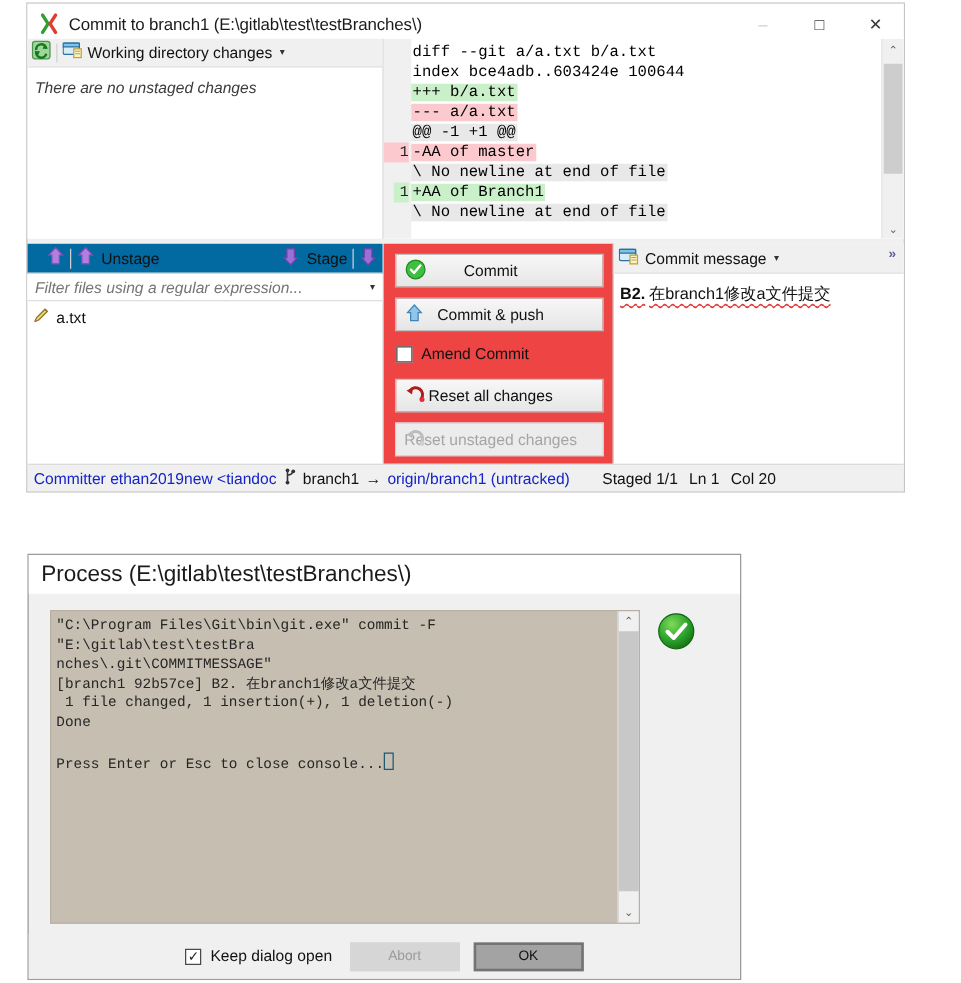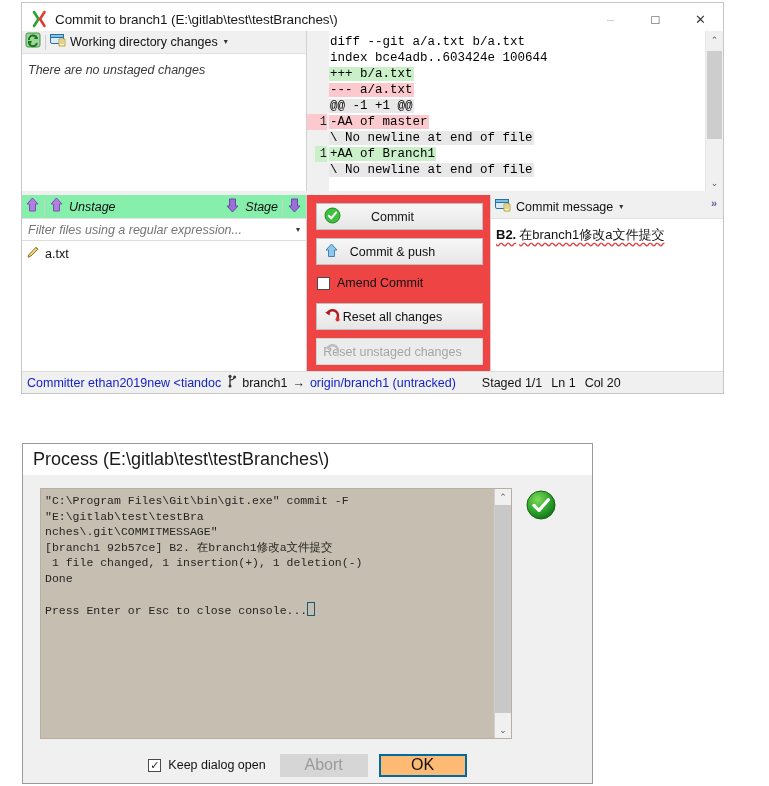--- a/index.html
+++ b/index.html
@@ -152,28 +152,27 @@
     display: flex;
   }
   .stage-panel {
     width: 285px;
     background: #ffffff;
     border-right: 1px solid #d0d0d0;
     box-sizing: border-box;
   }
   .stage-toolbar {
     height: 23px;
-    background: #86efac;
+    background: #0369a1;
     display: flex;
     align-items: center;
-    padding-left: 3px;
+    padding-left: 15px;
     border-bottom: 1px solid #e2e2e2;
     font-size: 12.5px;
     color: #111;
-    font-style: italic;
   }
   .stage-toolbar .vsep { width: 1px; height: 16px; background: #cfcfcf; margin: 0 4px; }
   .filter-row {
     height: 21px;
     border-bottom: 1px solid #ddd;
     display: flex; align-items: center;
     background: #fff;
   }
   .filter-row input {
     flex: 1;
@@ -346,30 +345,30 @@
     left: 0; right: 0; bottom: 0;
     height: 36px;
     display: flex;
     align-items: center;
     justify-content: center;
     background: #f0f0f0;
   }
   .proc-footer .chk-row { margin: 0 14px 0 0; }
   .pbtn {
     width: 88px; height: 23px;
-    font-size: 16px;
+    font-size: 11px;
     display: flex; align-items: center; justify-content: center;
     box-sizing: border-box;
   }
   .pbtn.abort {
     background: #d6d6d6; border: 1px solid #d6d6d6; color: #9b9b9b;
     margin-right: 11px;
   }
   .pbtn.ok {
-    background: #fdba74; border: 2px solid #0369a1; color: #111;
+    background: #a3a3a3; border: 2px solid #737373; color: #111;
   }
 
   
   .ico { display: inline-block; position: relative; vertical-align: middle; }
 </style>
 </head>
 <body>
 
 <div class="root">
 

